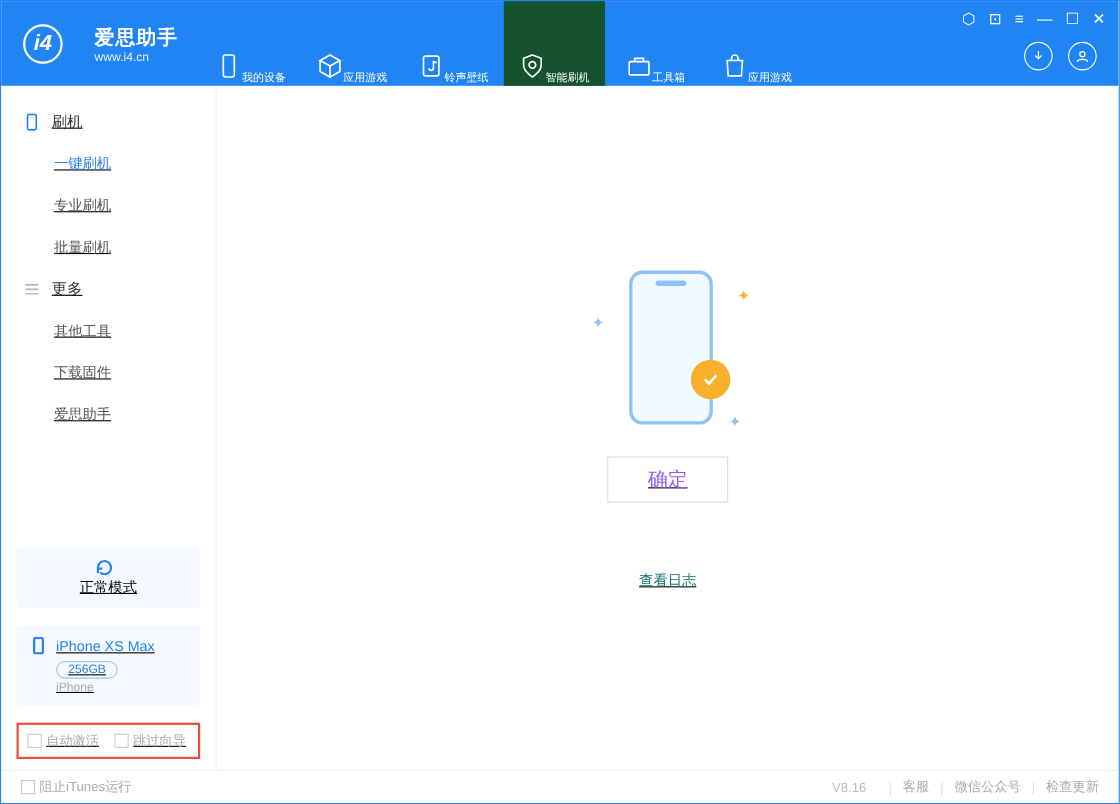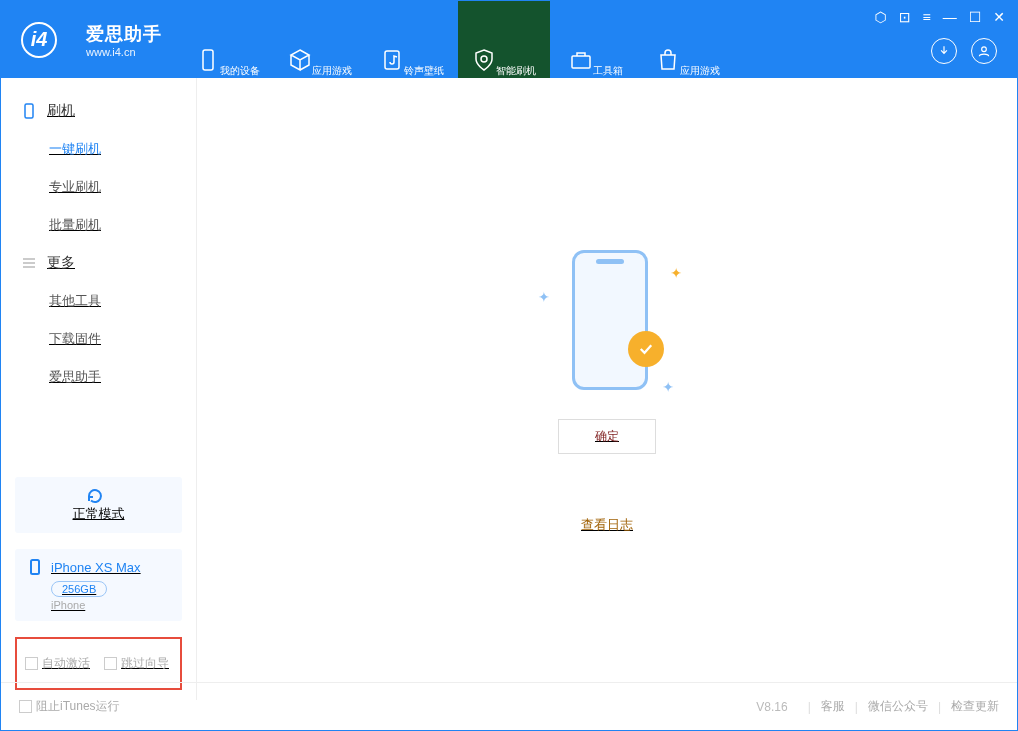--- a/index.html
+++ b/index.html
@@ -40,41 +40,41 @@
 .mode-box .mode-icon { width: 18px; height: 18px; margin-right: 8px; }
 .mode-box .mode-icon svg { stroke: #2084f3; fill: none; stroke-width: 2; }
 .device-box { flex-direction: column; align-items: flex-start; }
 .device-row { display: flex; align-items: center; text-align: center; }
 .device-row .dev-icon { width: 16px; height: 16px; margin-right: 8px; }
 .device-row .dev-icon svg { stroke: #2084f3; fill: none; stroke-width: 2; }
 .device-name { color: #2084f3; font-weight: 500; }
 .storage-badge { display: inline-block; margin: 6px 0 2px 24px; padding: 1px 10px; border: 1px solid #9bc6f7; color: #2084f3; border-radius: 10px; font-size: 11px; }
 .device-sub { margin-left: 24px; color: #aaa; font-size: 11px; }
 
-.opts-row { margin: 8px 14px 10px; border: 2px solid #e74c3c; padding: 16px 8px; display: flex; gap: 14px; font-size: 12px; color: #aaa; align-items: center; }
+.opts-row { margin: 8px 14px 10px; border: 2px solid #e74c3c; padding: 6px 8px; display: flex; gap: 14px; font-size: 12px; color: #aaa; align-items: center; }
 .chk { width: 13px; height: 13px; border: 1px solid #ccc; display: inline-block; margin-right: 4px; vertical-align: middle; }
 
 
 .main { flex: 1; display: flex; flex-direction: column; align-items: center; justify-content: center; }
 .illus { position: relative; width: 150px; height: 150px; margin-bottom: 24px; }
 .phone { position: absolute; left: 40px; top: 5px; width: 76px; height: 140px; border: 3px solid #8fc1f5; border-radius: 12px; background: #f2f8ff; }
 .phone::before { content: ""; position: absolute; top: 6px; left: 50%; transform: translateX(-50%); width: 28px; height: 5px; background: #8fc1f5; border-radius: 3px; }
 .badge-check { position: absolute; right: 18px; bottom: 28px; width: 36px; height: 36px; background: #f7b02c; border-radius: 50%; display: flex; align-items: center; justify-content: center; }
 .badge-check svg { width: 18px; height: 18px; stroke: #fff; stroke-width: 3; fill: none; }
 .sparkle { position: absolute; color: #8fc1f5; font-size: 14px; }
 .s1 { left: 6px; top: 44px; }
 .s2 { right: 0px; top: 20px; color: #f7b02c; }
 .s3 { right: 8px; bottom: 0px; }
 
 .success-msg { font-size: 18px; color: #333; margin-bottom: 26px; }
-.ok-btn { border: 1px solid #ddd; background: #fff; padding: 8px 36px; font-size: 12px; color: #7f1d1d; cursor: pointer; margin-bottom: 18px; }
-.log-link { font-size: 13px; color: #a16207; cursor: pointer; margin-top: 44px; }
-
-
-.footer { position: absolute; bottom: 0; left: 0; right: 0; height: 48px; border-top: 1px solid #eee; display: flex; align-items: center; padding: 0 18px; font-size: 12px; color: #aaa; }
+.ok-btn { border: 1px solid #ddd; background: #fff; padding: 8px 36px; font-size: 18px; color: #8b5cf6; cursor: pointer; margin-bottom: 18px; }
+.log-link { font-size: 13px; color: #0f766e; cursor: pointer; margin-top: 44px; }
+
+
+.footer { position: absolute; bottom: 0; left: 0; right: 0; height: 30px; border-top: 1px solid #eee; display: flex; align-items: center; padding: 0 18px; font-size: 12px; color: #aaa; }
 .footer .chk { border-color: #ccc; }
 .footer-spacer { flex: 1; }
 .footer-links { display: flex; gap: 10px; align-items: center; }
 .footer-links .sep { color: #ddd; }
 .footer-links span { cursor: pointer; }
 .version { margin-right: 20px; color: #bbb; }
 </style>
 </head>
 <body>
 

